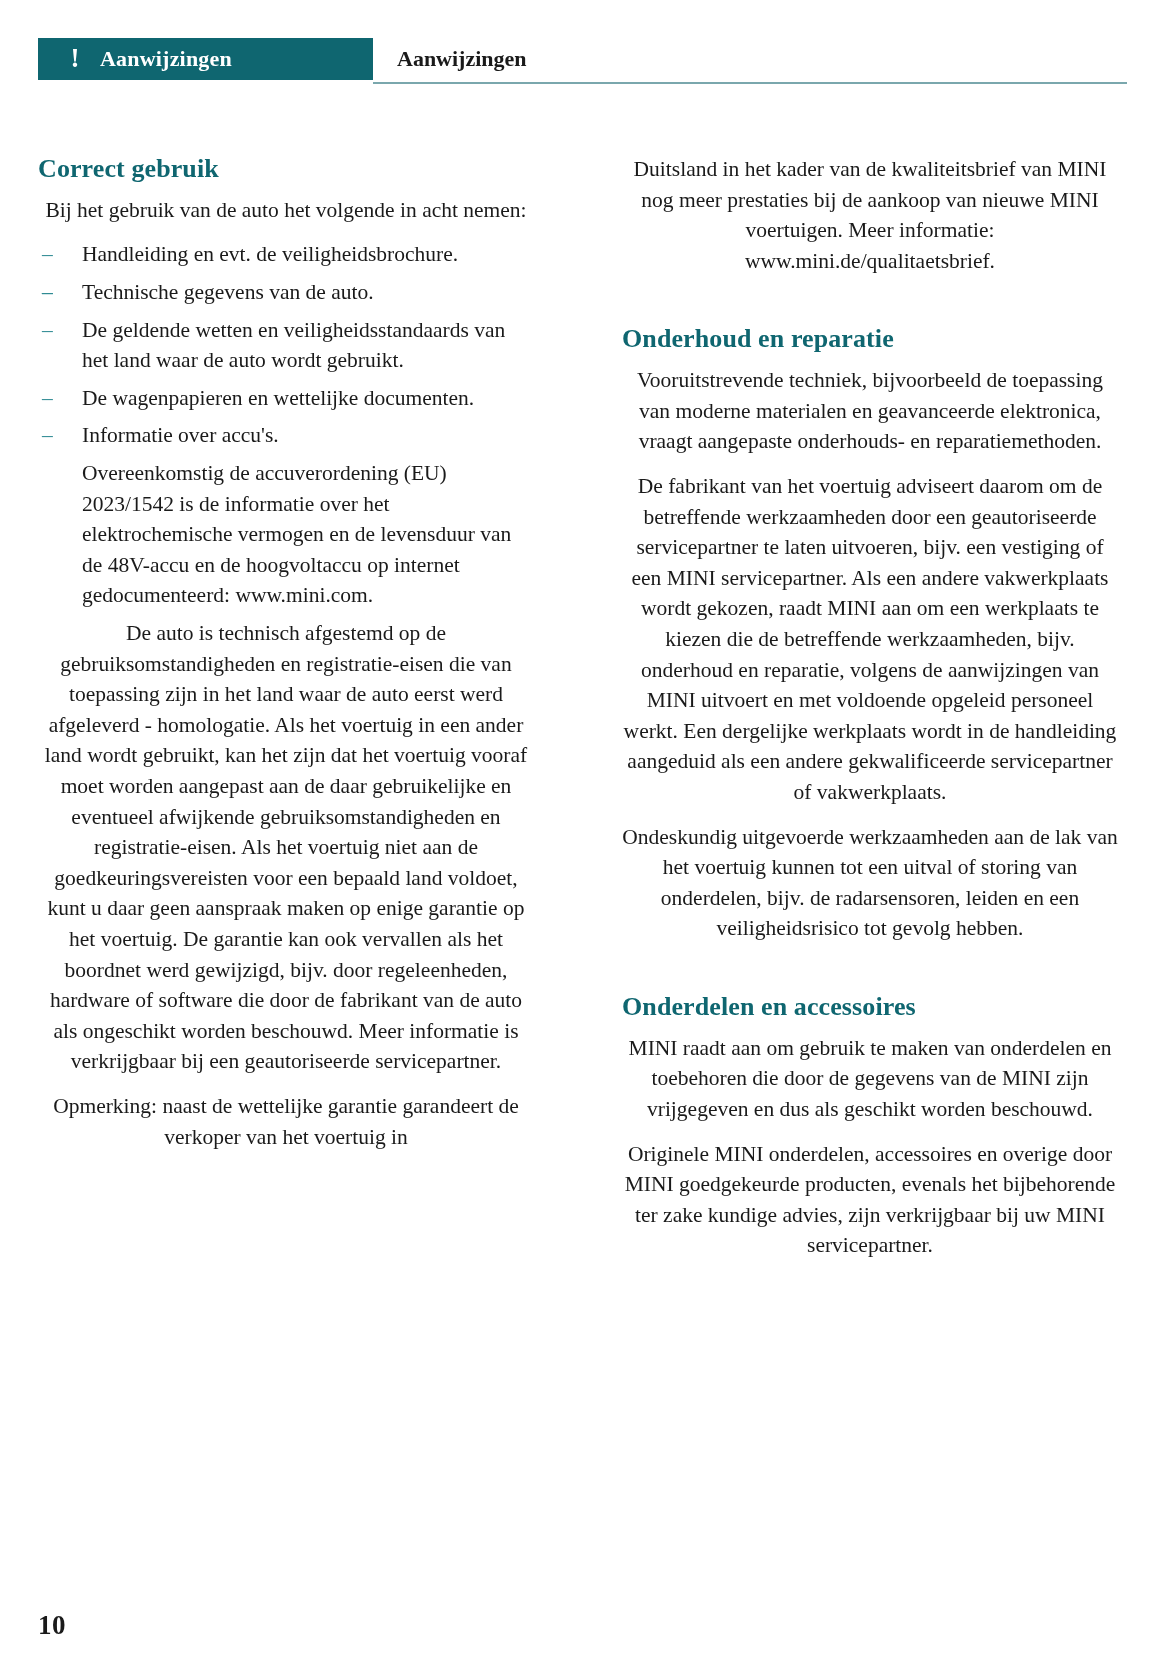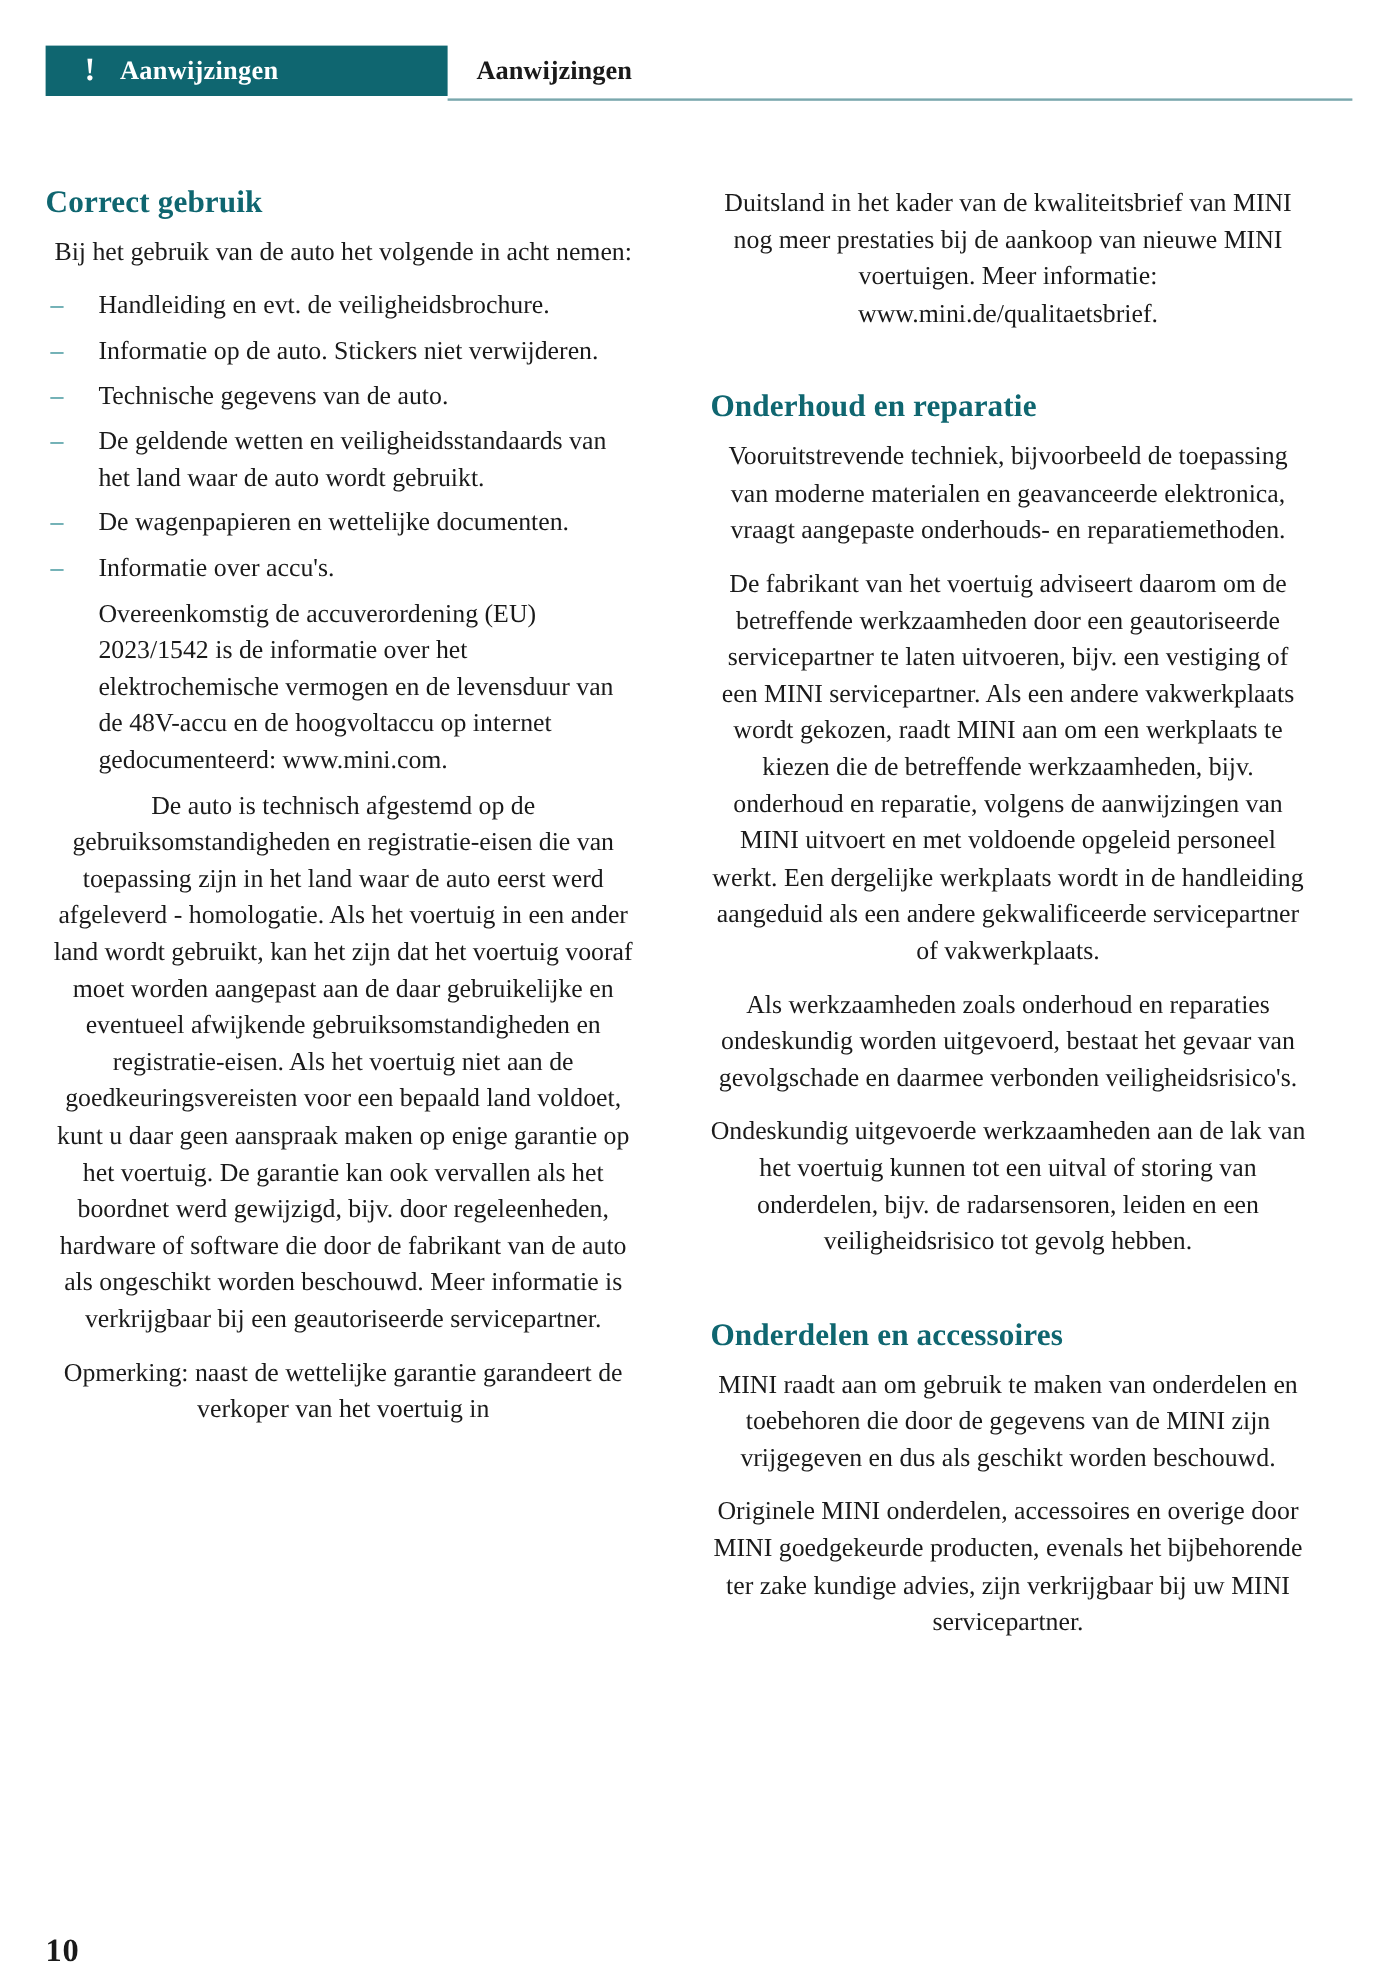--- a/index.html
+++ b/index.html
@@ -80,21 +80,21 @@
     background: #7aa7ad;
   }
 
   
   .columns {
     position: absolute;
     top: 116px;
     left: 38px;
     right: 38px;
     display: flex;
-    gap: 58px;
+    gap: 88px;
   }
   .col {
     width: 496px;
     flex: 0 0 496px;
   }
 
   h2.section {
     color: #0f6670;
     font-size: 26px;
     font-weight: bold;
@@ -175,21 +175,20 @@
 
       <p class="body">Bij het gebruik van de auto het volgende in acht nemen:</p>
 
       <ul class="dash-list">
         <li>
           <span class="dash">–</span>
           <span>Handleiding en evt. de veiligheidsbrochure.</span>
         </li>
         <li>
           <span class="dash">–</span>
-          <span>Informatie op de auto. Stickers niet verwijderen.</span>
         </li>
         <li>
           <span class="dash">–</span>
           <span>Technische gegevens van de auto.</span>
         </li>
         <li>
           <span class="dash">–</span>
           <span>De geldende wetten en veiligheidsstandaards van het land waar de auto wordt gebruikt.</span>
         </li>
         <li>
@@ -212,21 +211,20 @@
     <div class="col">
 
       <p class="body">Duitsland in het kader van de kwaliteitsbrief van MINI nog meer prestaties bij de aankoop van nieuwe MINI voertuigen. Meer informatie: www.mini.de/qualitaetsbrief.</p>
 
       <h2 class="section spaced">Onderhoud en reparatie</h2>
 
       <p class="body">Vooruitstrevende techniek, bijvoorbeeld de toepassing van moderne materialen en geavanceerde elektronica, vraagt aangepaste onderhouds- en reparatiemethoden.</p>
 
       <p class="body">De fabrikant van het voertuig adviseert daarom om de betreffende werkzaamheden door een geautoriseerde servicepartner te laten uitvoeren, bijv. een vestiging of een MINI servicepartner. Als een andere vakwerkplaats wordt gekozen, raadt MINI aan om een werkplaats te kiezen die de betreffende werkzaamheden, bijv. onderhoud en reparatie, volgens de aanwijzingen van MINI uitvoert en met voldoende opgeleid personeel werkt. Een dergelijke werkplaats wordt in de handleiding aangeduid als een andere gekwalificeerde servicepartner of vakwerkplaats.</p>
 
-      <p class="body">Als werkzaamheden zoals onderhoud en reparaties ondeskundig worden uitgevoerd, bestaat het gevaar van gevolgschade en daarmee verbonden veiligheidsrisico's.</p>
 
       <p class="body">Ondeskundig uitgevoerde werkzaamheden aan de lak van het voertuig kunnen tot een uitval of storing van onderdelen, bijv. de radarsensoren, leiden en een veiligheidsrisico tot gevolg hebben.</p>
 
       <h2 class="section spaced">Onderdelen en accessoires</h2>
 
       <p class="body">MINI raadt aan om gebruik te maken van onderdelen en toebehoren die door de gegevens van de MINI zijn vrijgegeven en dus als geschikt worden beschouwd.</p>
 
       <p class="body">Originele MINI onderdelen, accessoires en overige door MINI goedgekeurde producten, evenals het bijbehorende ter zake kundige advies, zijn verkrijgbaar bij uw MINI servicepartner.</p>
     </div>
   </div>

